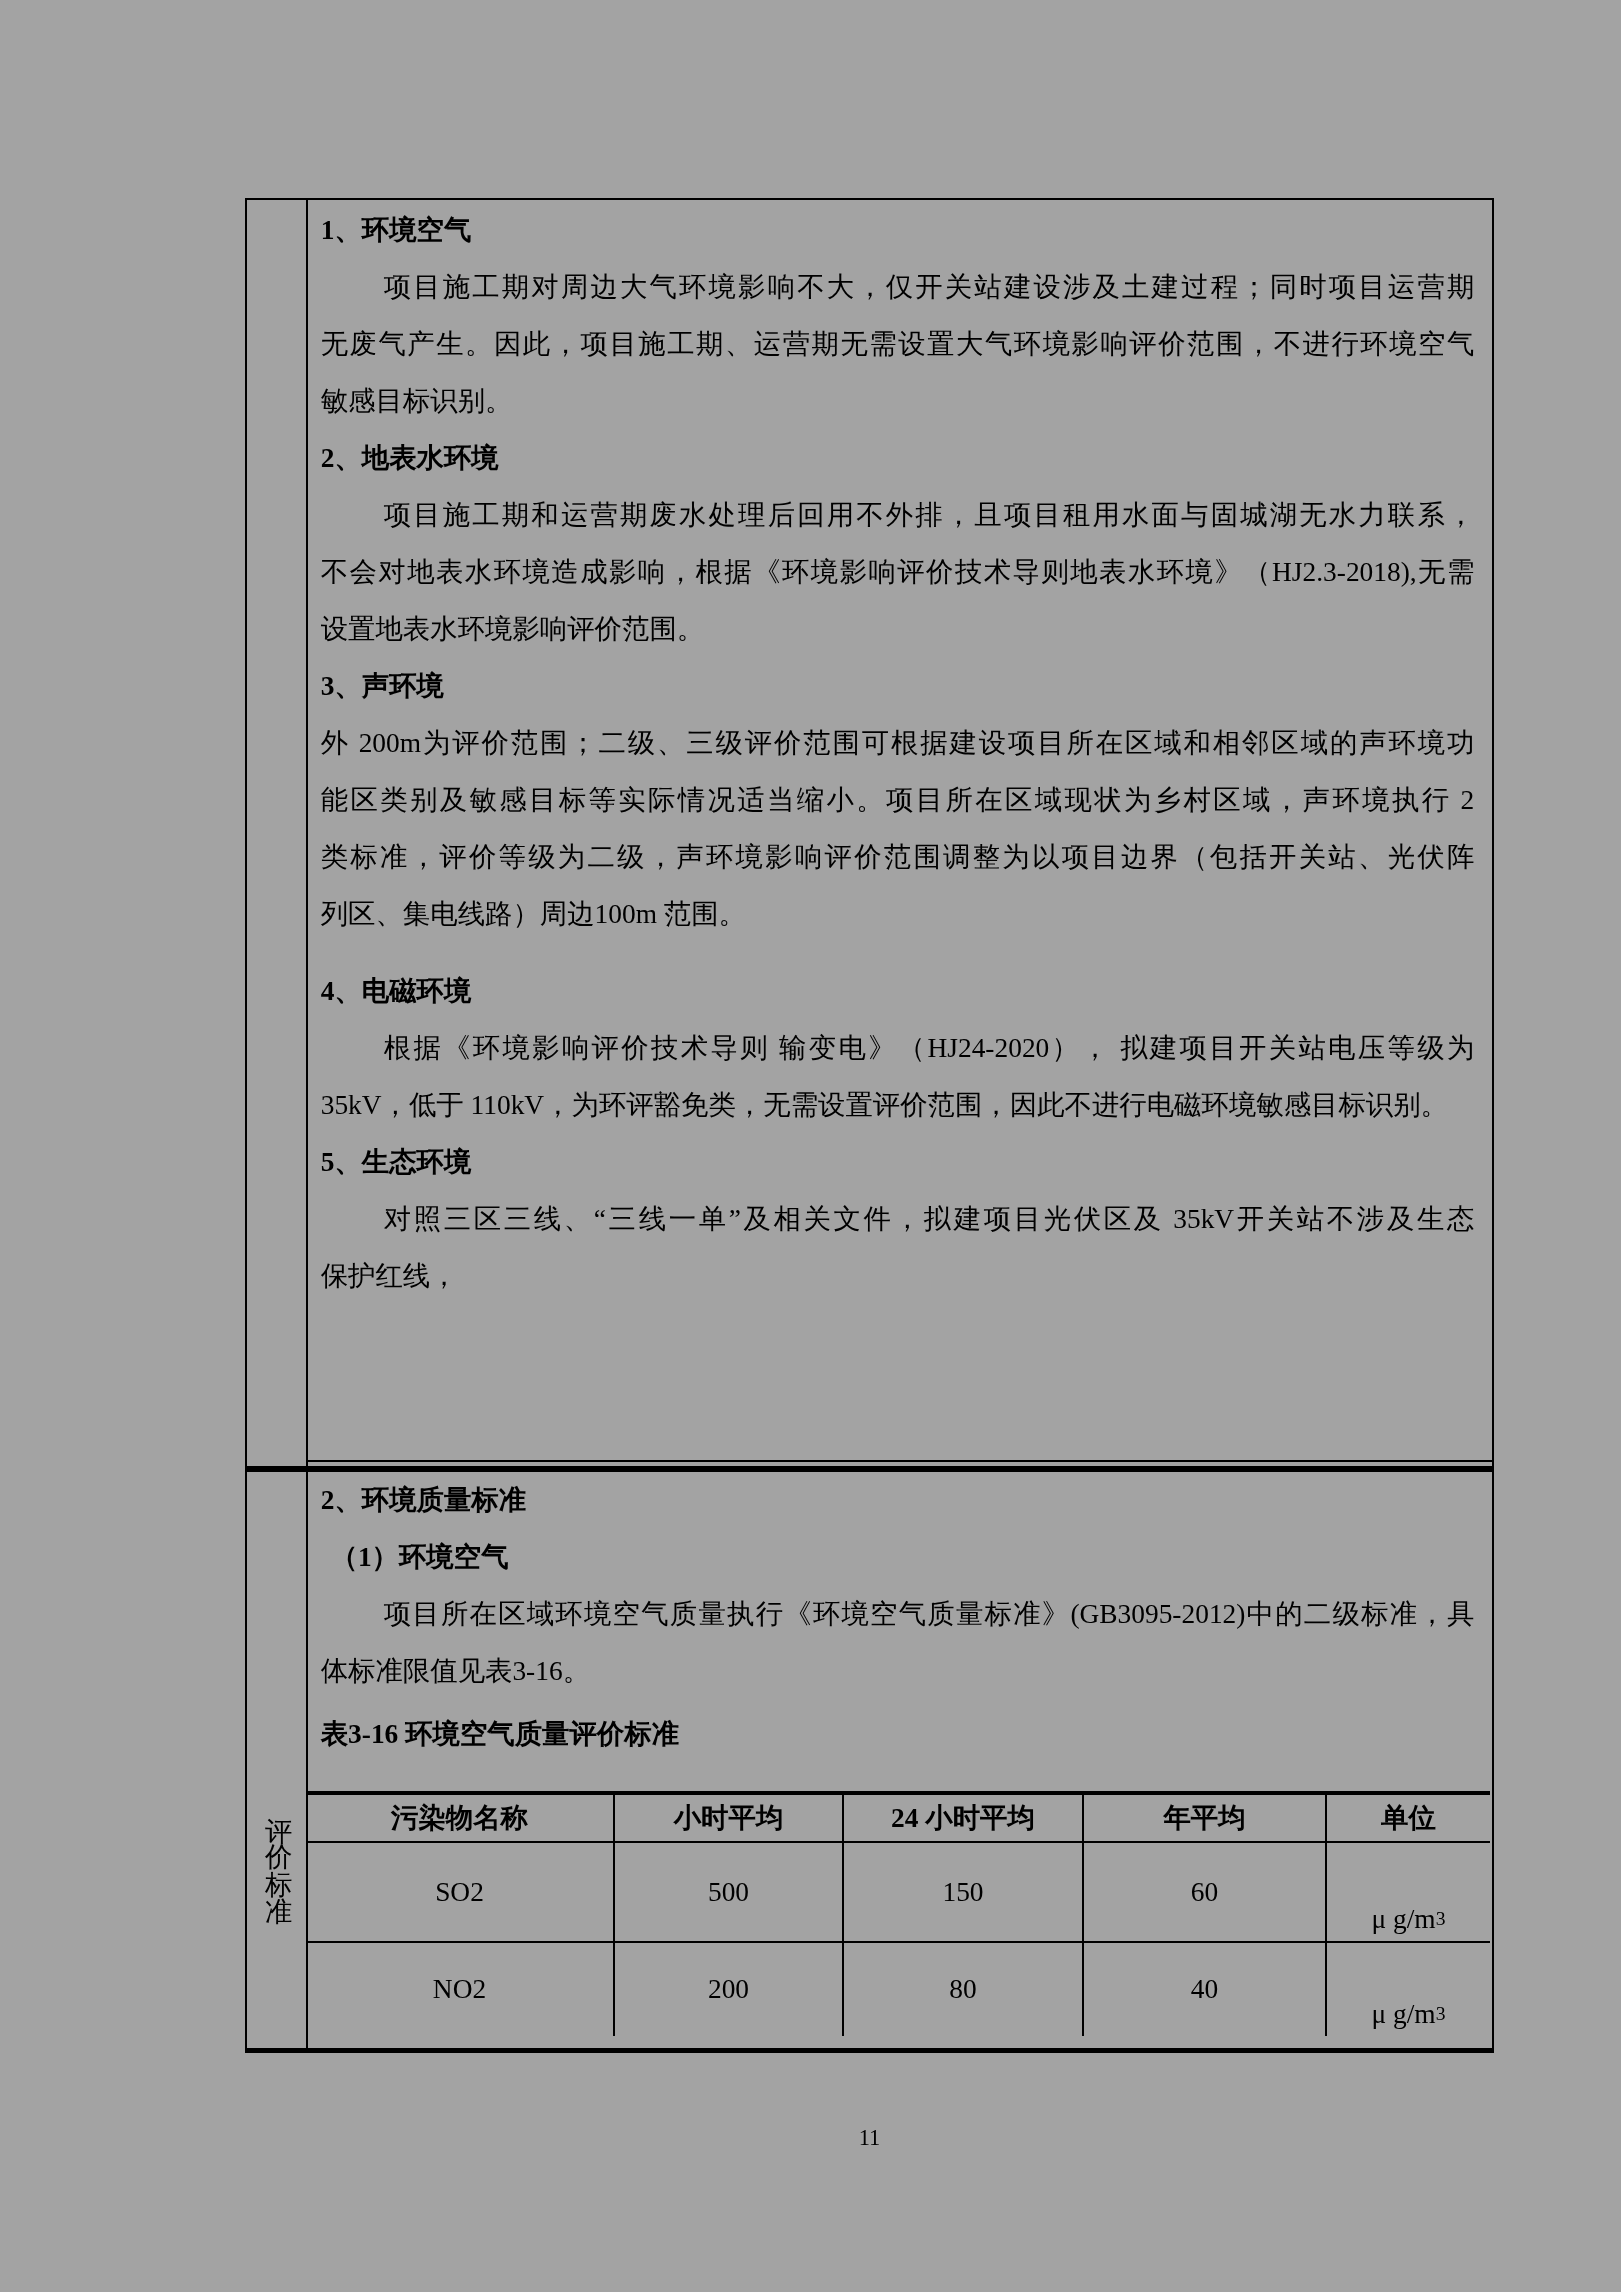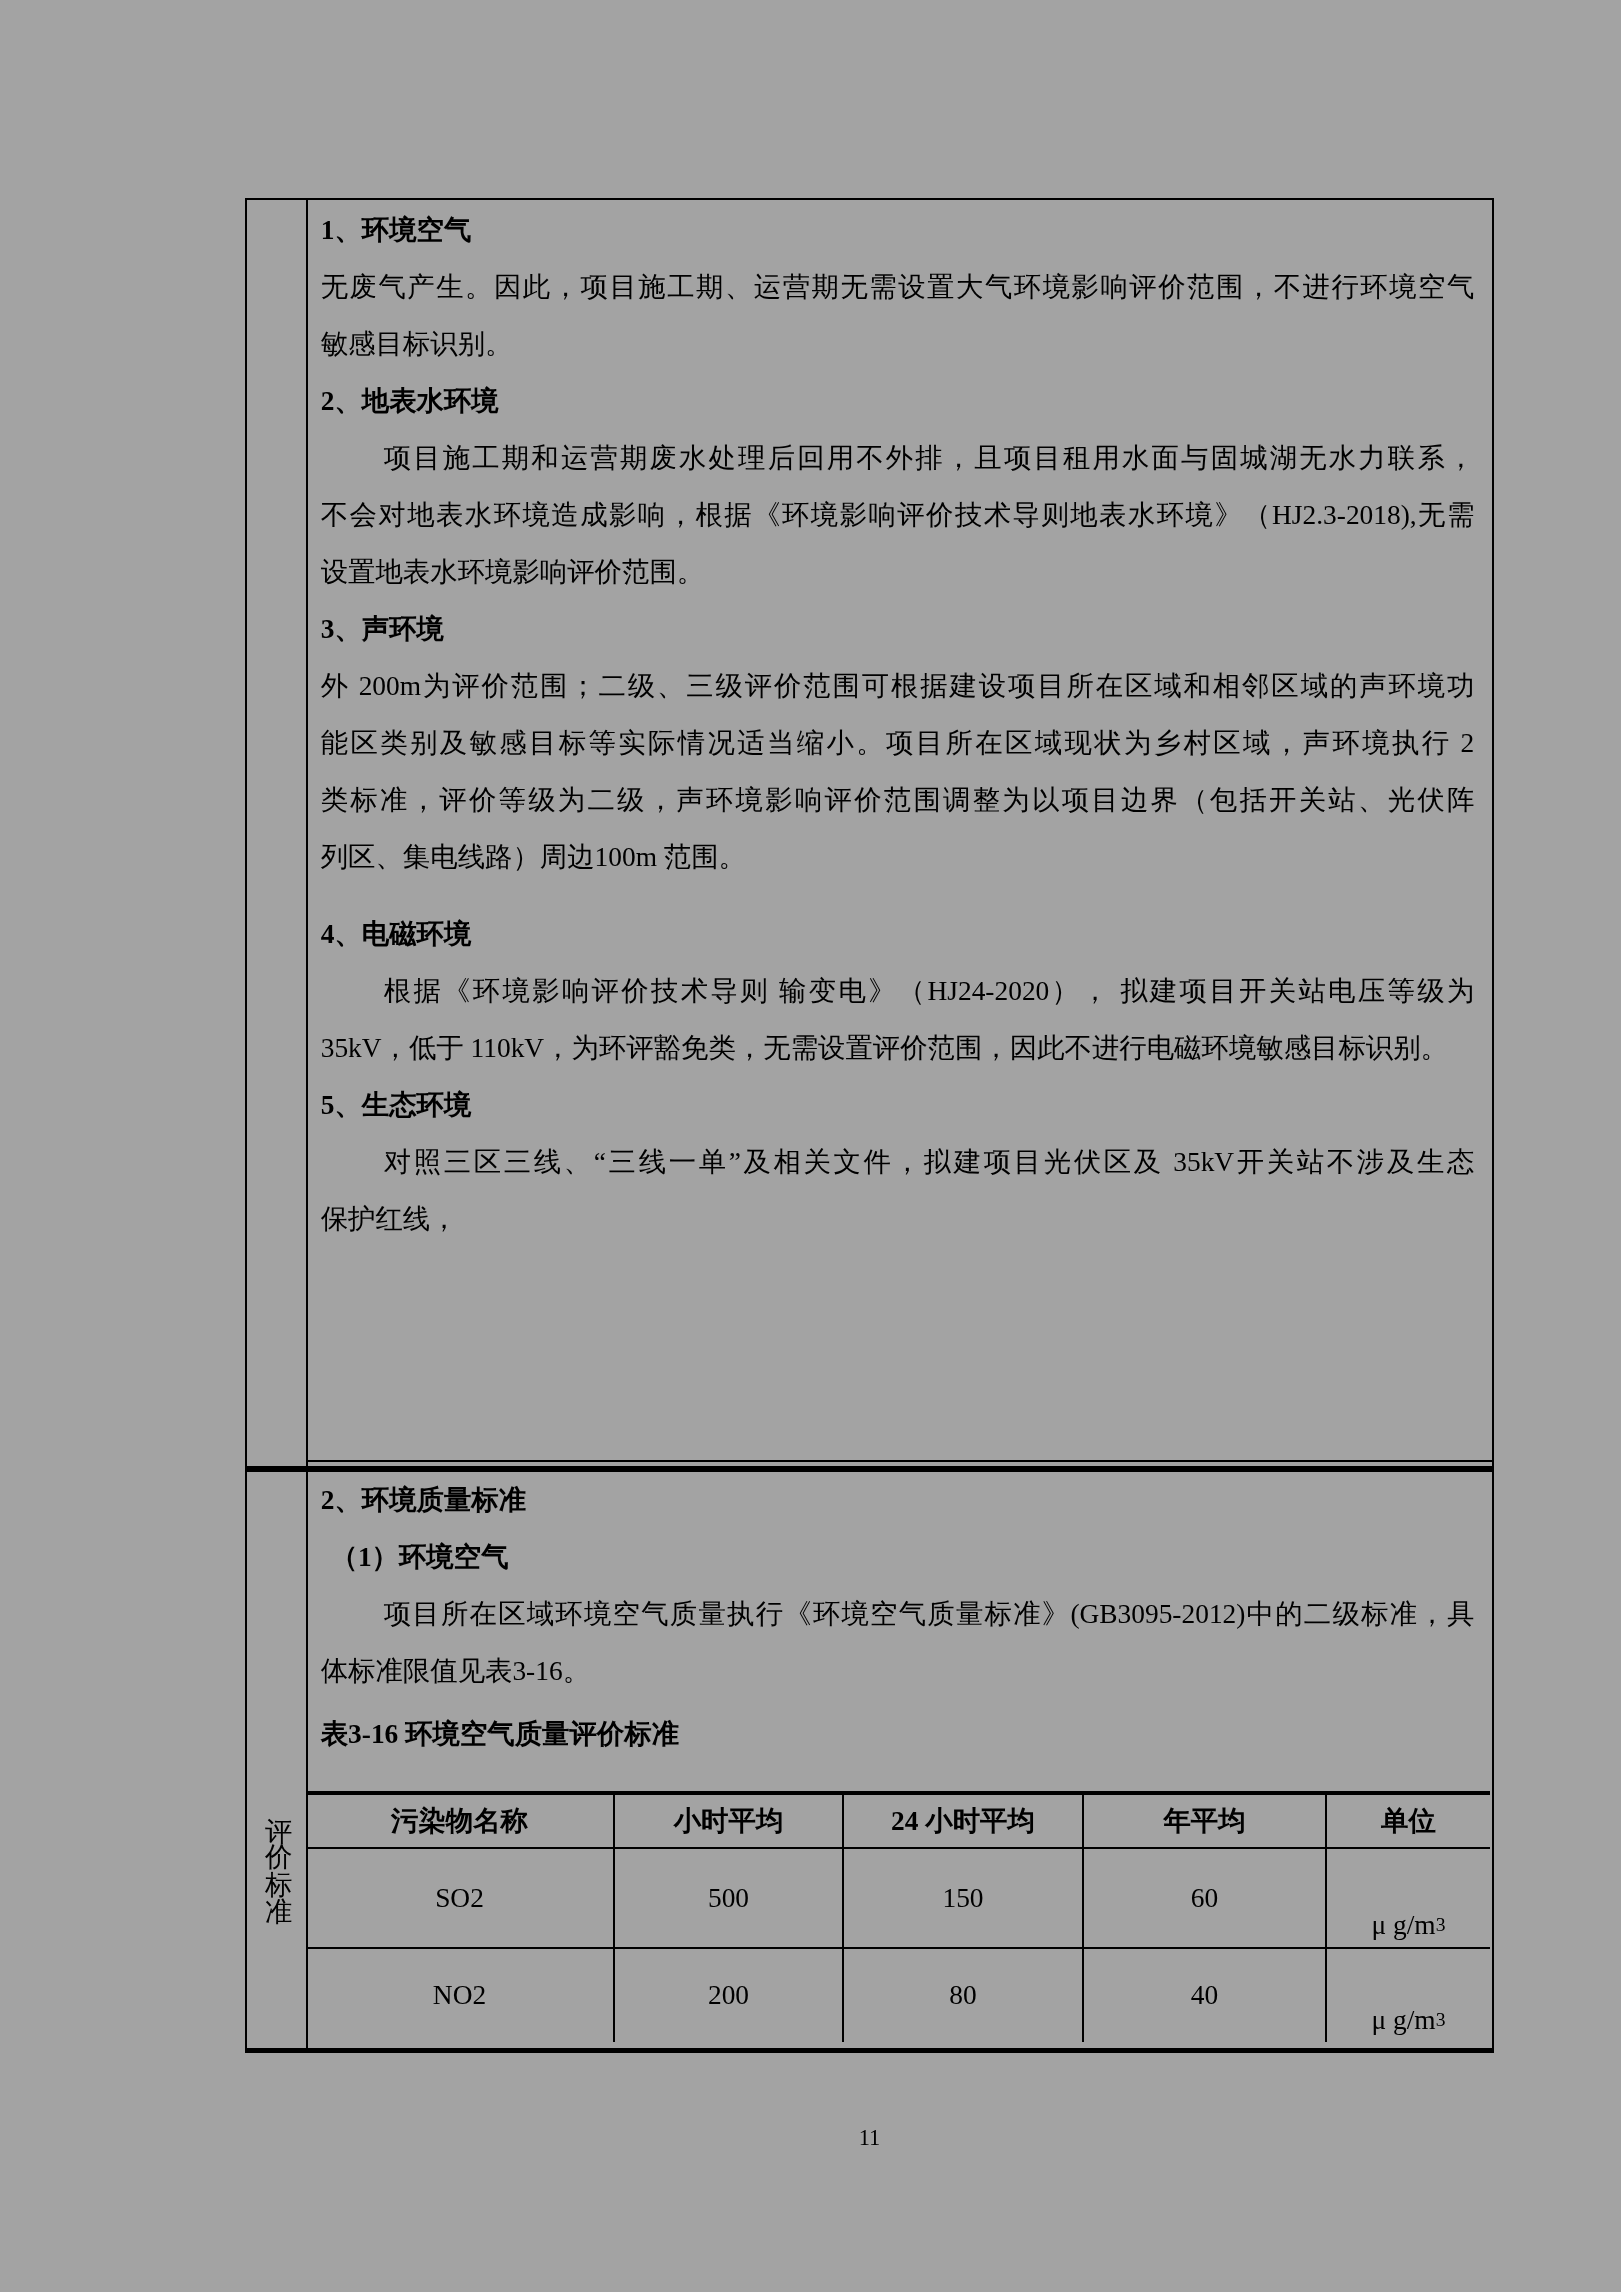--- a/index.html
+++ b/index.html
@@ -48,21 +48,21 @@
   .trow{display:grid;grid-template-columns:309px 229px 240px 243px 163px;}
   .cell{
     border-right:2px solid #000;
     border-bottom:2px solid #000;
     display:flex;align-items:center;justify-content:center;
     font-size:27.4px;
     box-sizing:border-box;
     overflow:hidden;
   }
   .cell:last-child{border-right:none;}
-  .hrow .cell{height:54px;font-weight:700;}
+  .hrow .cell{height:48px;font-weight:700;}
   .drow1 .cell{height:100px;}
   .drow2 .cell{height:93px;border-bottom:none;}
   .unitcell{align-items:flex-end;padding-bottom:6px;}
   .unitcell sup{font-size:19.6px;vertical-align:super;line-height:1;transform:translateY(-5.9px);display:inline-block;}
 
   
   .sidelabel{
     position:absolute;left:13.7px;top:1596px;
     writing-mode:vertical-rl;
     font-size:27.4px;letter-spacing:26.5px;
@@ -79,20 +79,21 @@
 
 <div class="page">
 
   <div class="sheet">
     <div class="vline"></div>
     <div class="thinline"></div>
     <div class="blockdivider"></div>
 
     <div class="block1">
       <div class="tl h">1、环境空气</div>
+      <div class="tl bf">项目施工期对周边大气环境影响不大，仅开关站建设涉及土建过程；同时项目运营期</div>
       <div class="tl bj">无废气产生。因此，项目施工期、运营期无需设置大气环境影响评价范围，不进行环境空气</div>
       <div class="tl bl">敏感目标识别。</div>
       <div class="tl h">2、地表水环境</div>
       <div class="tl bf">项目施工期和运营期废水处理后回用不外排，且项目租用水面与固城湖无水力联系，</div>
       <div class="tl bj">不会对地表水环境造成影响，根据《环境影响评价技术导则地表水环境》（HJ2.3-2018),无需</div>
       <div class="tl bl">设置地表水环境影响评价范围。</div>
       <div class="tl h">3、声环境</div>
       <div class="tl bj">外 200m为评价范围；二级、三级评价范围可根据建设项目所在区域和相邻区域的声环境功</div>
       <div class="tl bj">能区类别及敏感目标等实际情况适当缩小。项目所在区域现状为乡村区域，声环境执行 2</div>
       <div class="tl bj">类标准，评价等级为二级，声环境影响评价范围调整为以项目边界（包括开关站、光伏阵</div>

